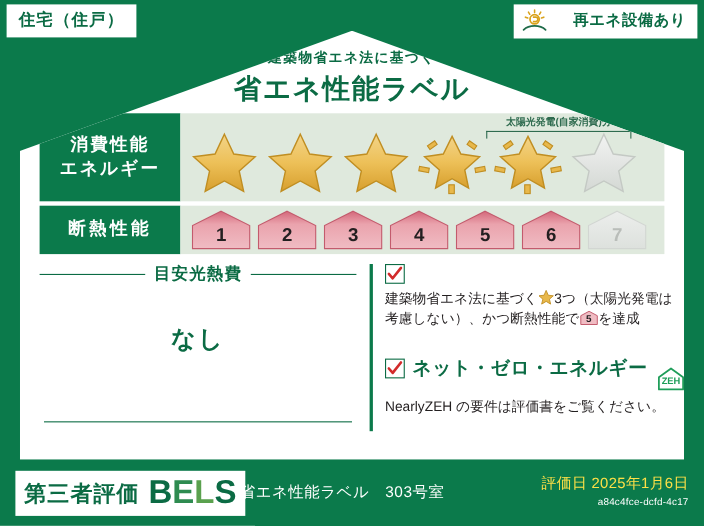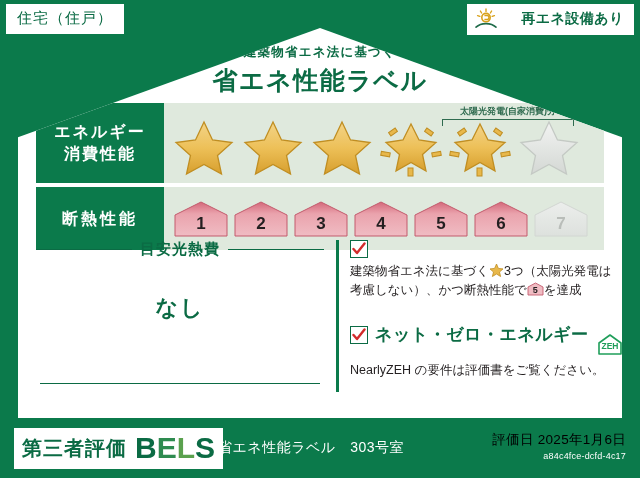--- a/index.html
+++ b/index.html
@@ -6,21 +6,21 @@
   html, body {
     width: 640px; height: 478px;
     font-family: "Liberation Sans", "DejaVu Sans", sans-serif;
   }
   body { background: #0b7a4b; position: relative; overflow: hidden; }
 
   
   .badge-type {
     position: absolute; left: 6px; top: 4px;
     background: #ffffff; color: #0b6b44;
-    font-size: 15px; font-weight: normal; letter-spacing: 1px;
+    font-size: 15px; font-weight: bold; letter-spacing: 1px;
     padding: 5px 11px 6px 11px;
     z-index: 6; white-space: nowrap;
   }
   .badge-renew {
     position: absolute; right: 6px; top: 4px;
     background: #ffffff; color: #0b6b44;
     font-size: 14px; font-weight: bold; letter-spacing: .5px;
     padding: 4px 10px 5px 6px; z-index: 6;
     display: flex; align-items: center; gap: 22px; white-space: nowrap;
   }
@@ -40,21 +40,21 @@
     color: #0b6b44; font-size: 12.5px; font-weight: bold;
     letter-spacing: 1.2px; margin-bottom: 3px;
   }
   .title-main {
     color: #0b6b44; font-size: 25px; font-weight: bold; letter-spacing: 1.5px;
   }
 
   
   .rows { position: absolute; left: 18px; right: 18px; top: 75px; }
   .perf-row { display: flex; align-items: stretch; height: 80px; margin-bottom: 4px; }
-  .perf-row.insul { height: 63px; }
+  .perf-row.insul { height: 44px; }
 
   .row-label {
     width: 128px; flex: 0 0 128px;
     background: #0b7a4b; color: #ffffff;
     display: flex; flex-direction: column; align-items: center; justify-content: center;
     font-size: 16px; font-weight: bold; letter-spacing: 2px; line-height: 1.35;
   }
   .row-label.insul { font-size: 16px; letter-spacing: 3px; }
   .row-body {
     flex: 1 1 auto; background: #dfe9dd;
@@ -139,21 +139,21 @@
   .bels-en { font-size: 30px; font-weight: bold; letter-spacing: 0px; }
   .bels-en span:nth-child(1){ color:#0b6b44; }
   .bels-en span:nth-child(2){ color:#2e8b50; }
   .bels-en span:nth-child(3){ color:#5aa14e; }
   .bels-en span:nth-child(4){ color:#0b6b44; }
   .bldg-name {
     position: absolute; left: 218px; top: 21px;
     color: #ffffff; font-size: 14px; letter-spacing: .5px; white-space: nowrap;
   }
   .eval-wrap { position: absolute; right: 14px; top: 13px; text-align: right; }
-  .eval-date { color: #000000; font-size: 13.5px; letter-spacing: .3px; white-space: nowrap; }
+  .eval-date { color: #fde047; font-size: 13.5px; letter-spacing: .3px; white-space: nowrap; }
   .eval-id { color: #ffffff; font-size: 9px; margin-top: 2px; letter-spacing: .2px; white-space: nowrap; }
 </style>
 </head>
 <body>
 
 <div class="badge-type">
   <span>住宅（住戸）</span>
 </div>
 
 <div class="badge-renew">
@@ -178,22 +178,22 @@
 
   <div class="title-block">
     <div class="title-sub">建築物省エネ法に基づく</div>
     <div class="title-main">省エネ性能ラベル</div>
   </div>
 
   <div class="rows">
 
     <div class="perf-row">
       <div class="row-label">
+        <span>消費性能</span>
         <span>エネルギー</span>
-        <span>消費性能</span>
       </div>
       <div class="row-body">
 
         <div class="solar-bracket">
           <div class="bk-label">太陽光発電(自家消費)分</div>
           <div class="bk-line"></div>
         </div>
 
         <div class="stars">
 

